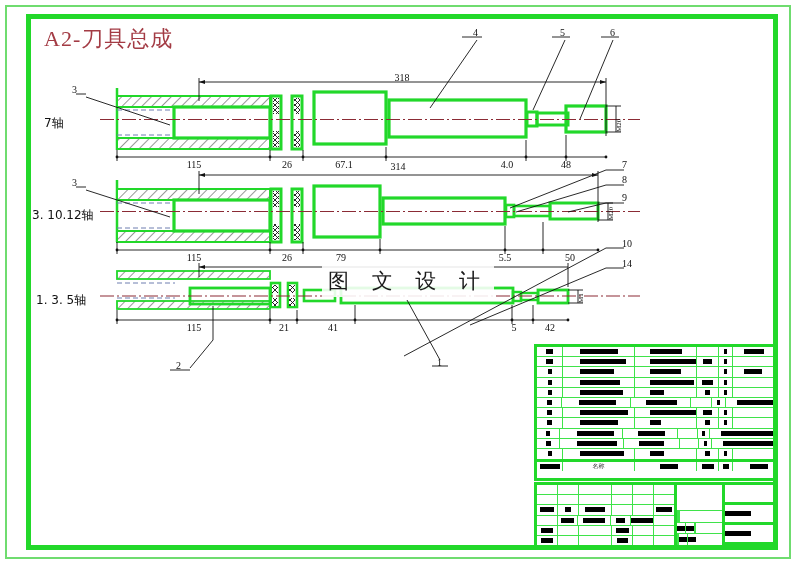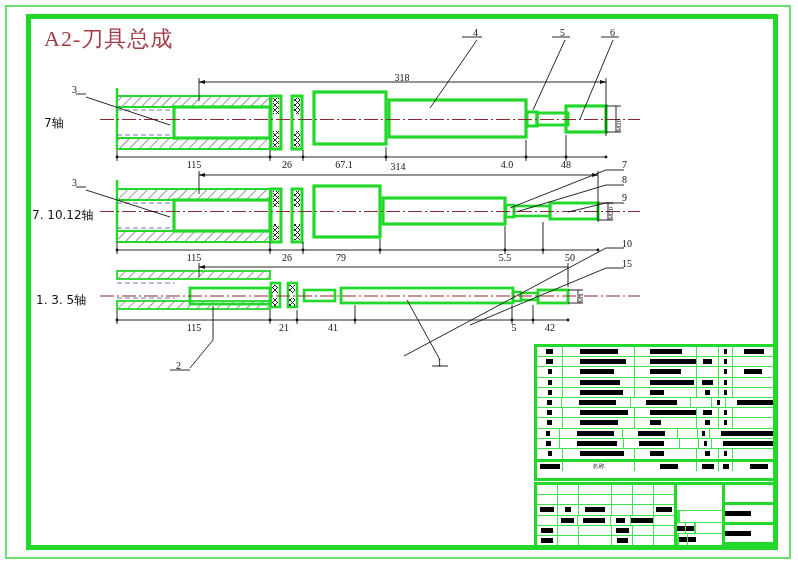--- a/index.html
+++ b/index.html
@@ -400,45 +400,46 @@
   <span class="leader-num" style="left:560px; top:27px;">5</span>
   <span class="leader-num" style="left:610px; top:27px;">6</span>
   <span class="dim" style="left:380px; top:72px; width:44px;">318</span>
   <span class="dim" style="left:172px; top:159px; width:44px;">115</span>
   <span class="dim" style="left:265px; top:159px; width:44px;">26</span>
   <span class="dim" style="left:322px; top:159px; width:44px;">67.1</span>
   <span class="dim" style="left:485px; top:159px; width:44px;">4.0</span>
   <span class="dim" style="left:544px; top:159px; width:44px;">48</span>
   <span class="vdim" style="left:615px; top:132px;">M20</span>
 
-  <span class="lbl-cn" style="left:32px; top:207px;">7. 10.12轴</span>
+  <span class="lbl-cn" style="left:32px; top:207px;">3. 10.12轴</span>
   <span class="leader-num" style="left:72px; top:177px;">3</span>
   <span class="leader-num" style="left:622px; top:159px;">7</span>
   <span class="leader-num" style="left:622px; top:174px;">8</span>
   <span class="leader-num" style="left:622px; top:192px;">9</span>
   <span class="dim" style="left:376px; top:161px; width:44px;">314</span>
   <span class="dim" style="left:172px; top:252px; width:44px;">115</span>
   <span class="dim" style="left:265px; top:252px; width:44px;">26</span>
   <span class="dim" style="left:319px; top:252px; width:44px;">79</span>
   <span class="dim" style="left:483px; top:252px; width:44px;">5.5</span>
   <span class="dim" style="left:548px; top:252px; width:44px;">50</span>
   <span class="vdim" style="left:607px; top:220px;">M20</span>
 
   <span class="lbl-cn" style="left:36px; top:292px;">1. 3. 5轴</span>
   <span class="leader-num" style="left:622px; top:238px;">10</span>
-  <span class="leader-num" style="left:622px; top:258px;">15</span>
+  <span class="leader-num" style="left:622px; top:258px;">14</span>
   <span class="leader-num" style="left:437px; top:357px;">1</span>
   <span class="leader-num" style="left:176px; top:360px;">2</span>
   <span class="dim" style="left:172px; top:322px; width:44px;">115</span>
   <span class="dim" style="left:262px; top:322px; width:44px;">21</span>
   <span class="dim" style="left:311px; top:322px; width:44px;">41</span>
   <span class="dim" style="left:492px; top:322px; width:44px;">5</span>
   <span class="dim" style="left:528px; top:322px; width:44px;">42</span>
   <span class="vdim" style="left:577px; top:303px;">M1</span>
 
+  <div class="watermark">图 文 设 计</div>
 
   <div class="bom">
     <div id="bom-body">
         <div class="bom-row">
           <div class="bom-cell c1">
             <span class="redact" style="width: 7px;"></span>
           </div>
           <div class="bom-cell c2">
             <span class="redact" style="width: 38px; margin-left: 14px;"></span>
           </div>

